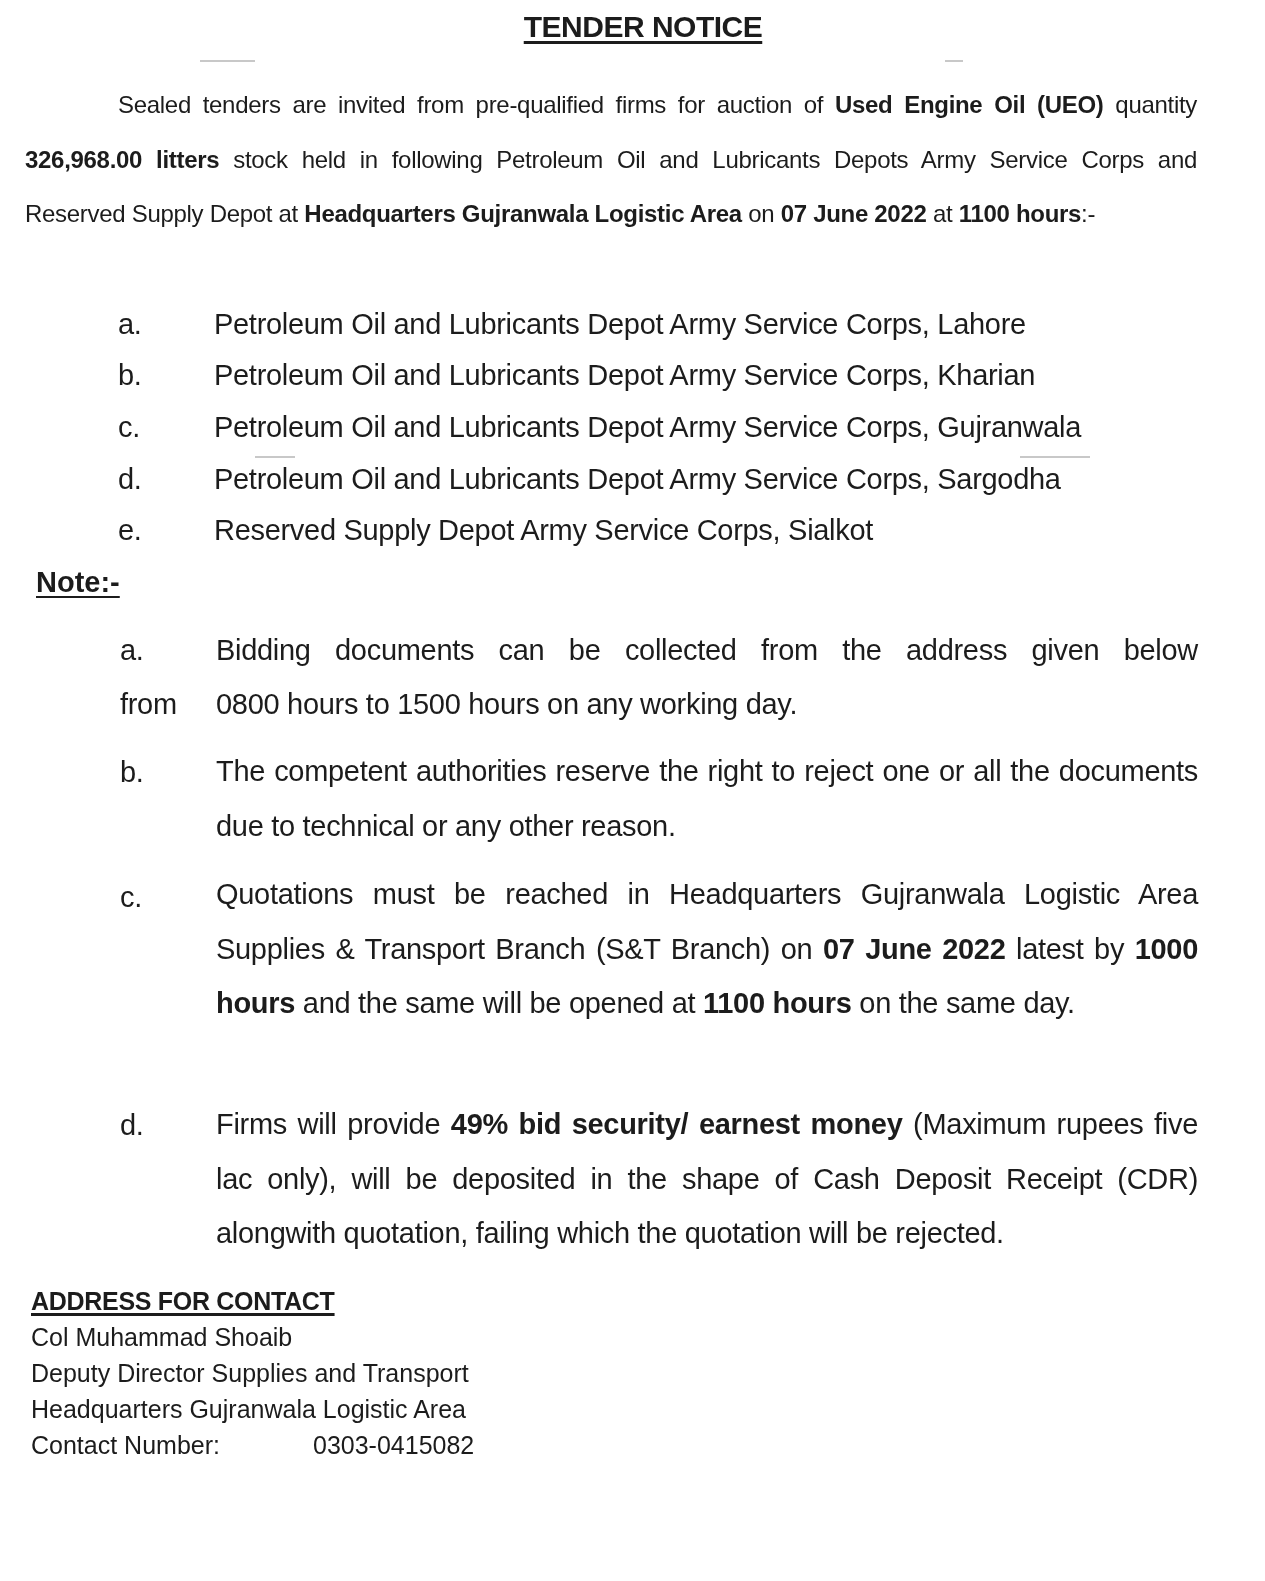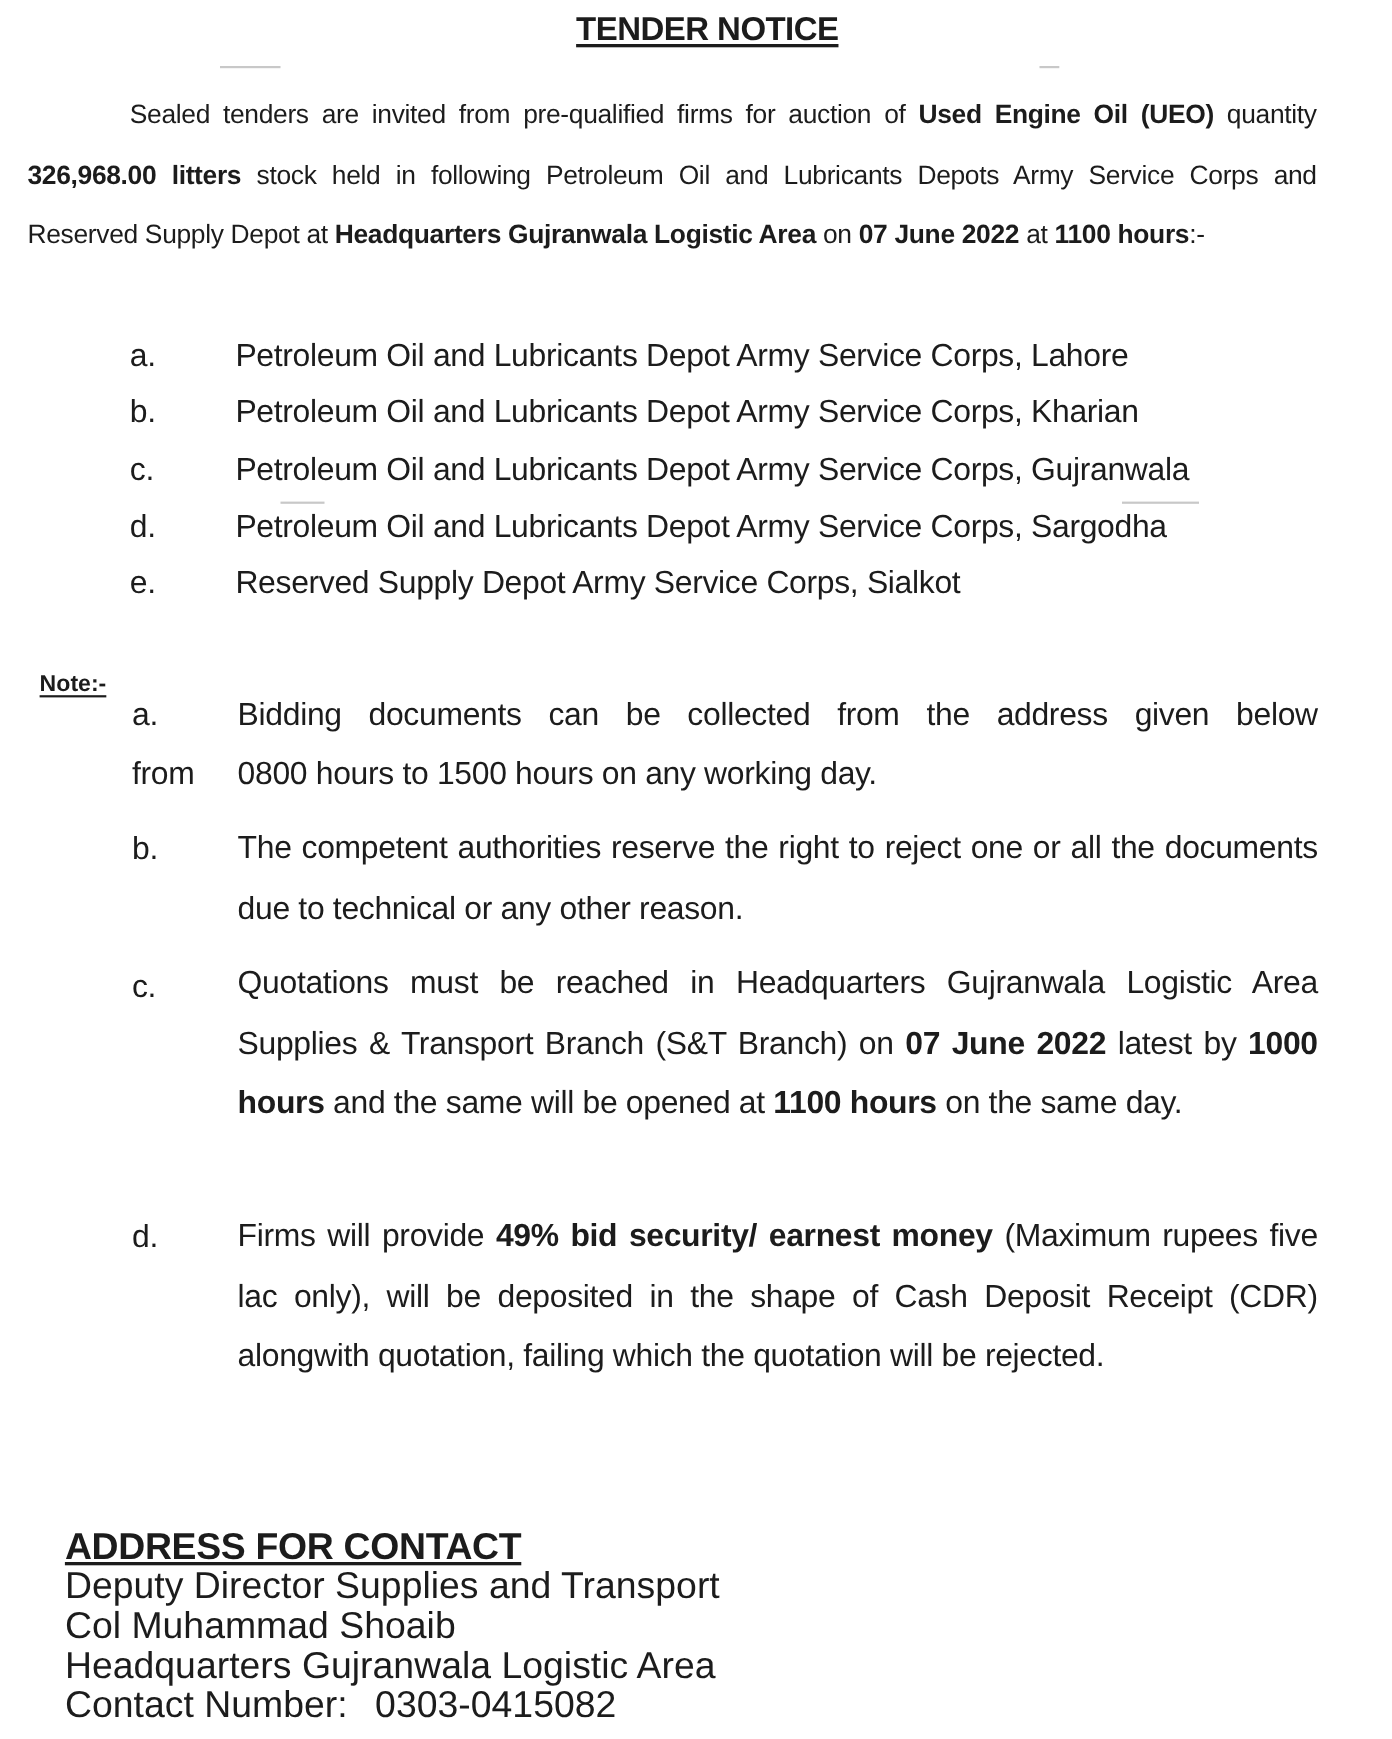--- a/index.html
+++ b/index.html
@@ -19,33 +19,33 @@
       font-size: 24px; line-height: 54.5px; text-align: justify; text-align-last: left;
       letter-spacing: -0.3px;
     }
     .intro .indent { display: inline-block; width: 93px; }
     b { font-weight: bold; }
     .depots { position: absolute; left: 0; top: 308px; width: 1265px; }
     .depot-row { position: absolute; left: 0; height: 40px; font-size: 29px; letter-spacing: -0.3px; white-space: nowrap; }
     .depot-row .lbl { position: absolute; left: 118px; }
     .depot-row .txt { position: absolute; left: 214px; }
     .note-head {
-      position: absolute; left: 36px; top: 566px; font-size: 21px; font-weight: bold;
-      text-decoration: underline; text-decoration-thickness: 2px; text-underline-offset: 4px; margin-top: 44px;
+      position: absolute; left: 36px; top: 566px; font-size: 29px; font-weight: bold;
+      text-decoration: underline; text-decoration-thickness: 2px; text-underline-offset: 4px;
     }
     .note { position: absolute; left: 0; width: 1265px; font-size: 29px; letter-spacing: -0.3px; }
     .note .lbl { position: absolute; left: 120px; top: 0; }
     .note .body {
       position: absolute; left: 216px; width: 982px; top: 0;
       line-height: 54.5px; text-align: justify; text-align-last: left;
     }
     .note-a .line1 { position: absolute; left: 216px; width: 982px; top: 0; text-align: justify; text-align-last: justify; white-space: nowrap; }
     .note-a .from { position: absolute; left: 120px; top: 54px; }
     .note-a .line2 { position: absolute; left: 216px; top: 54px; white-space: nowrap; }
-    .contact { position: absolute; left: 31px; top: 1388px; font-size: 34px; line-height: 36px; margin-left: 28px; }
+    .contact { position: absolute; left: 31px; top: 1283px; font-size: 25px; line-height: 36px; }
     .contact .head {
       font-weight: bold; text-decoration: underline; text-decoration-thickness: 3px; text-underline-offset: 3px;
       letter-spacing: -0.3px;
     }
     .contact .phone-label { display: inline-block; width: 282px; }
     .speck { position: absolute; background: #c8c8c8; height: 2px; }
   </style>
 </head>
 <body>
 
@@ -103,21 +103,21 @@
     <div class="body" style="top:-12px;"><span>Quotations must be reached in Headquarters Gujranwala Logistic Area Supplies &amp; Transport Branch (S&amp;T Branch) on </span><b>07 June 2022</b><span> latest by </span><b>1000 hours</b><span> and the same will be opened at </span><b>1100 hours</b><span> on the same day.</span></div>
   </div>
 
   <div class="note" style="top:1109px;">
     <span class="lbl">d.</span>
     <div class="body" style="top:-12px;"><span>Firms will provide </span><b>49% bid security/ earnest money</b><span> (Maximum rupees five lac only), will be deposited in the shape of Cash Deposit Receipt (CDR) alongwith quotation, failing which the quotation will be rejected.</span></div>
   </div>
 
   <div class="contact">
     <div class="head">ADDRESS FOR CONTACT</div>
+    <div>Col Muhammad Shoaib</div>
     <div>Deputy Director Supplies and Transport</div>
-    <div>Col Muhammad Shoaib</div>
     <div>Headquarters Gujranwala Logistic Area</div>
     <div>
       <span class="phone-label">Contact Number:</span><span>0303-0415082</span>
     </div>
   </div>
 
 </div>
 
 </body></html>

